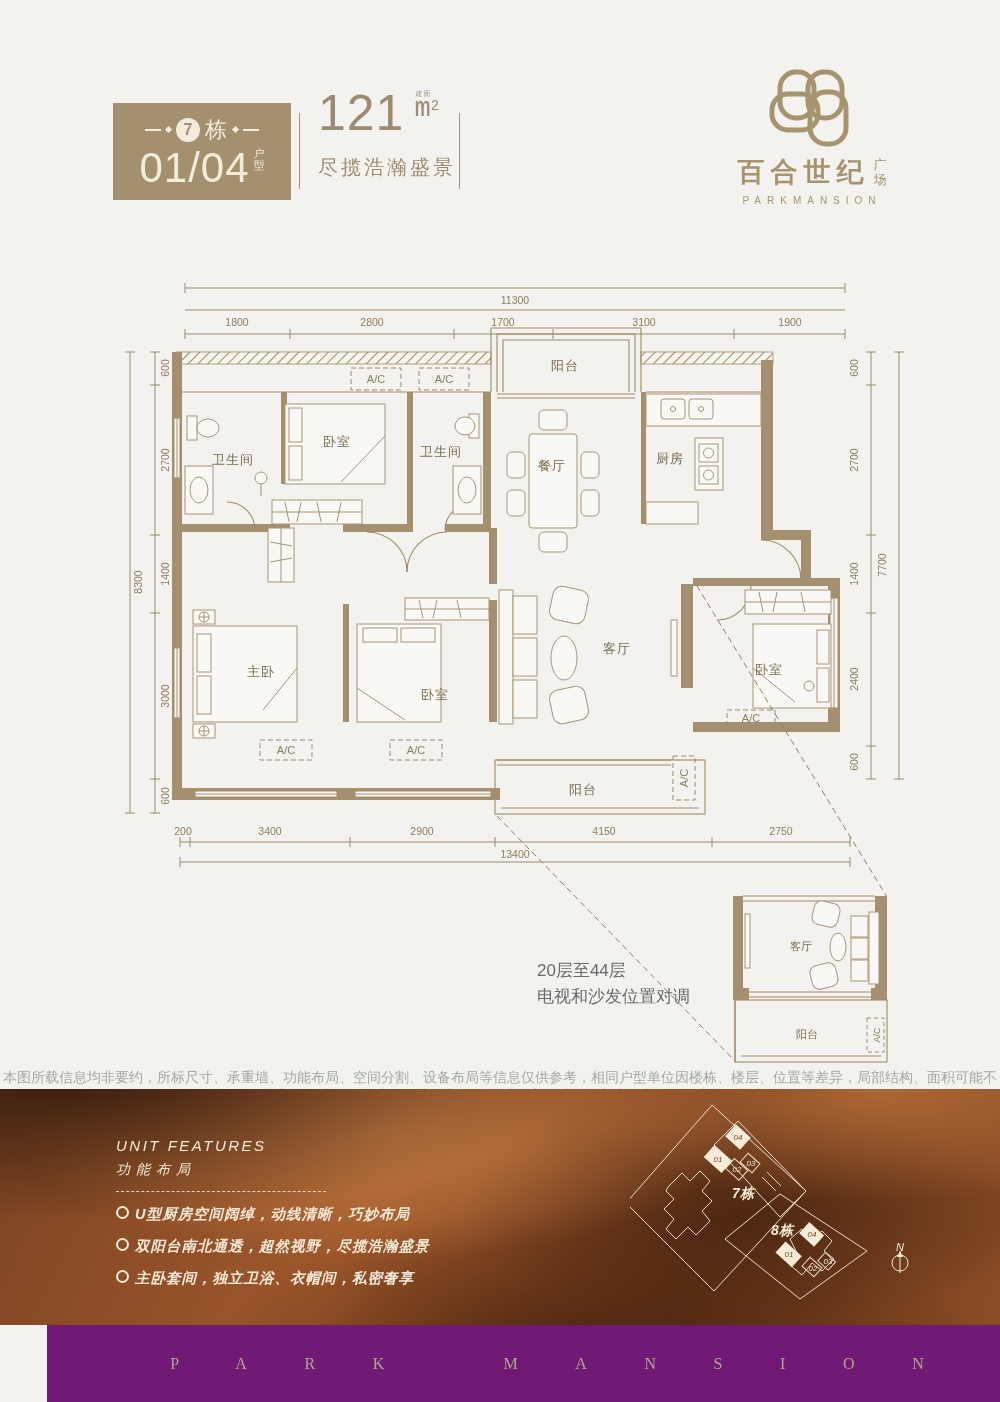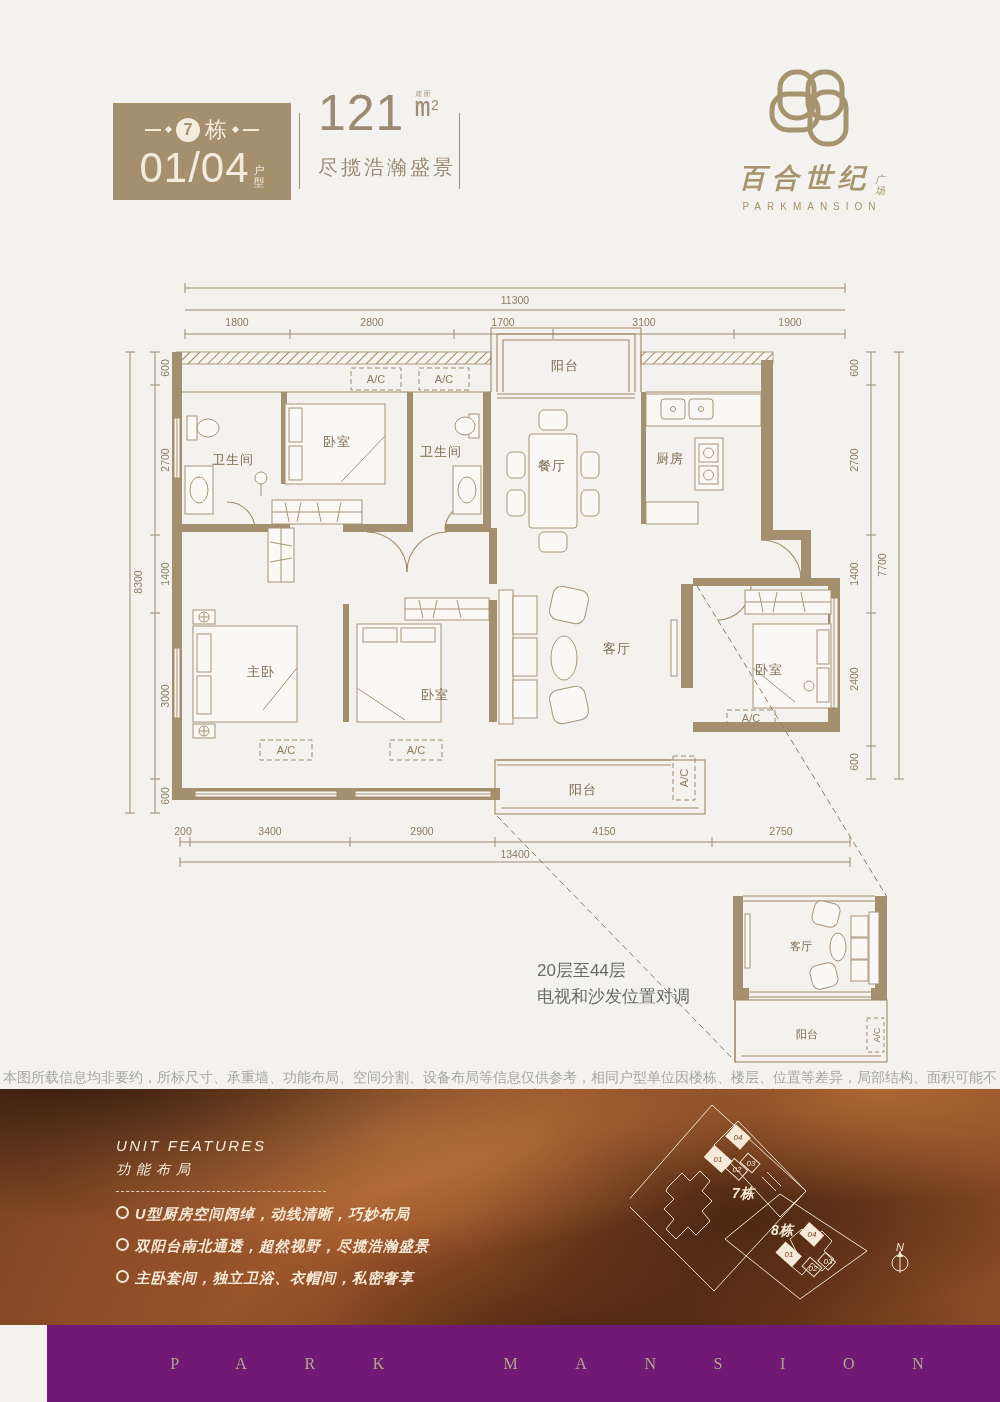--- a/index.html
+++ b/index.html
@@ -7,36 +7,36 @@
         font-family:"Liberation Sans","DejaVu Sans",sans-serif;}
   
   .badge{position:absolute;left:113px;top:103px;width:178px;height:97px;background:#a48f6f;
          color:#f3ecdd;display:flex;flex-direction:column;align-items:center;justify-content:center;}
   .badge-row1{display:flex;align-items:center;gap:5px;margin-bottom:2px;}
   .deco-line{width:16px;height:2px;background:#f3ecdd;}
   .deco-dot{width:5px;height:5px;background:#f3ecdd;transform:rotate(45deg);}
   .b-circle{width:24px;height:24px;border-radius:50%;background:#f3ecdd;color:#a48f6f;
             font-weight:bold;font-size:16px;display:flex;align-items:center;justify-content:center;}
   .b-dong{font-size:22px;letter-spacing:1px;}
-  .badge-row2{display:flex;align-items:flex-end;gap:4px;}
+  .badge-row2{display:flex;align-items:flex-start;gap:4px;}
   .unit-code{font-size:42px;line-height:1;letter-spacing:1px;}
   .vtext{display:inline-block;width:1em;line-height:1.12;word-break:break-all;font-size:11px;}
   .hdiv{position:absolute;width:1px;background:#9a9183;}
   .area-block{position:absolute;left:318px;top:88px;width:140px;color:#9c8b72;}
   .area-line1{display:flex;align-items:flex-start;}
   .area-num{font-size:50px;line-height:1;font-weight:400;letter-spacing:1px;}
   .area-unit-wrap{position:relative;margin-left:10px;margin-top:8px;font-family:Liberation Mono, monospace;}
   .area-prefix{position:absolute;top:-7px;left:1px;font-size:7px;letter-spacing:1px;color:#a99a82;}
   .area-unit{font-size:27px;line-height:1;}
   .area-exp{font-size:14px;vertical-align:super;}
   .layout-text{margin-top:16px;font-size:20px;letter-spacing:3px;white-space:nowrap;}
   .logo{position:absolute;left:698px;top:68px;width:228px;text-align:center;color:#a6946f;}
-  .logo-name-row{display:flex;align-items:flex-end;justify-content:center;gap:4px;margin-top:6px;font-style:italic;}
+  .logo-name-row{display:flex;align-items:center;justify-content:center;gap:4px;}
   .logo-cn{font-size:27px;letter-spacing:6px;font-weight:bold;white-space:nowrap;}
-  .logo-suffix{font-size:10px;margin-top:2px;}
+  .logo-suffix{font-size:13px;margin-top:2px;}
   .logo-en{margin-top:5px;font-size:10px;letter-spacing:6px;}
   
   .disclaimer{position:absolute;left:0;top:1069px;width:100%;text-align:center;
               font-size:14px;color:#a6a6a6;letter-spacing:0;}
   
   .band{position:absolute;left:0;top:1089px;width:1000px;height:236px;
     background:
       radial-gradient(90% 120% at 8% -10%, rgba(44,22,10,.92), rgba(44,22,10,0) 55%),
       radial-gradient(60% 90% at 38% 18%, rgba(205,133,74,.75), rgba(205,133,74,0) 60%),
       radial-gradient(70% 110% at 60% 110%, rgba(70,33,14,.85), rgba(70,33,14,0) 55%),

